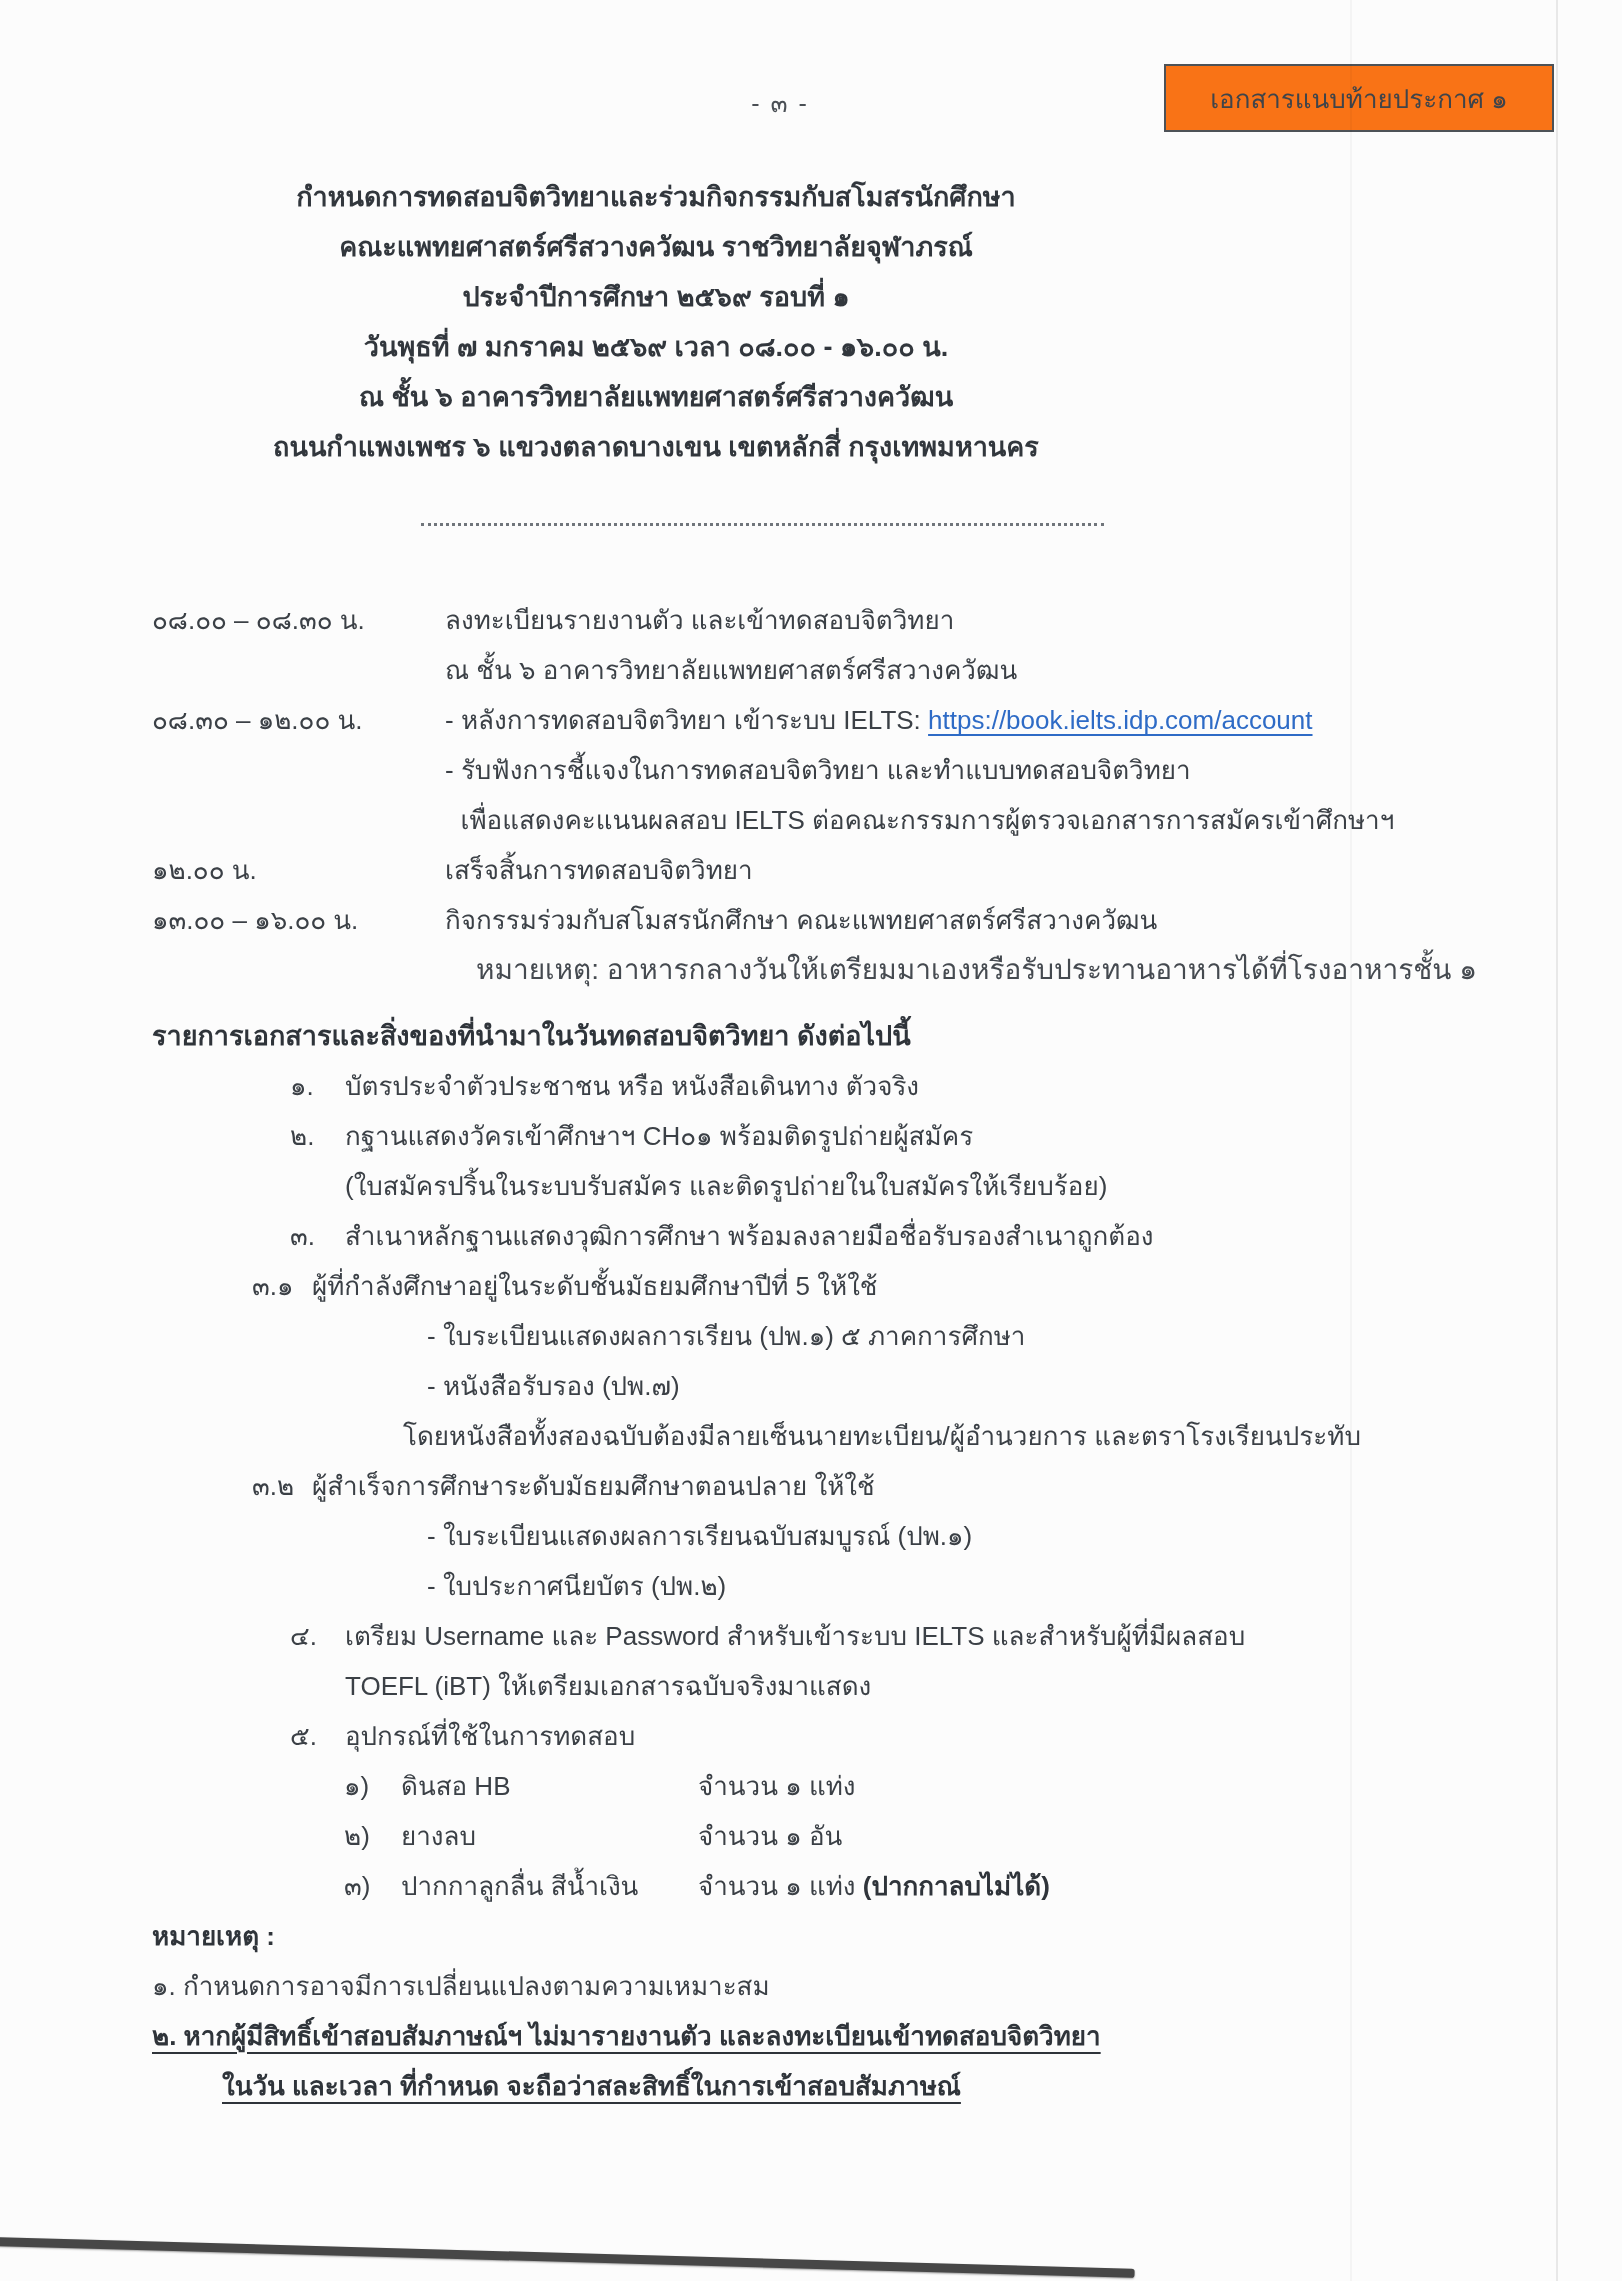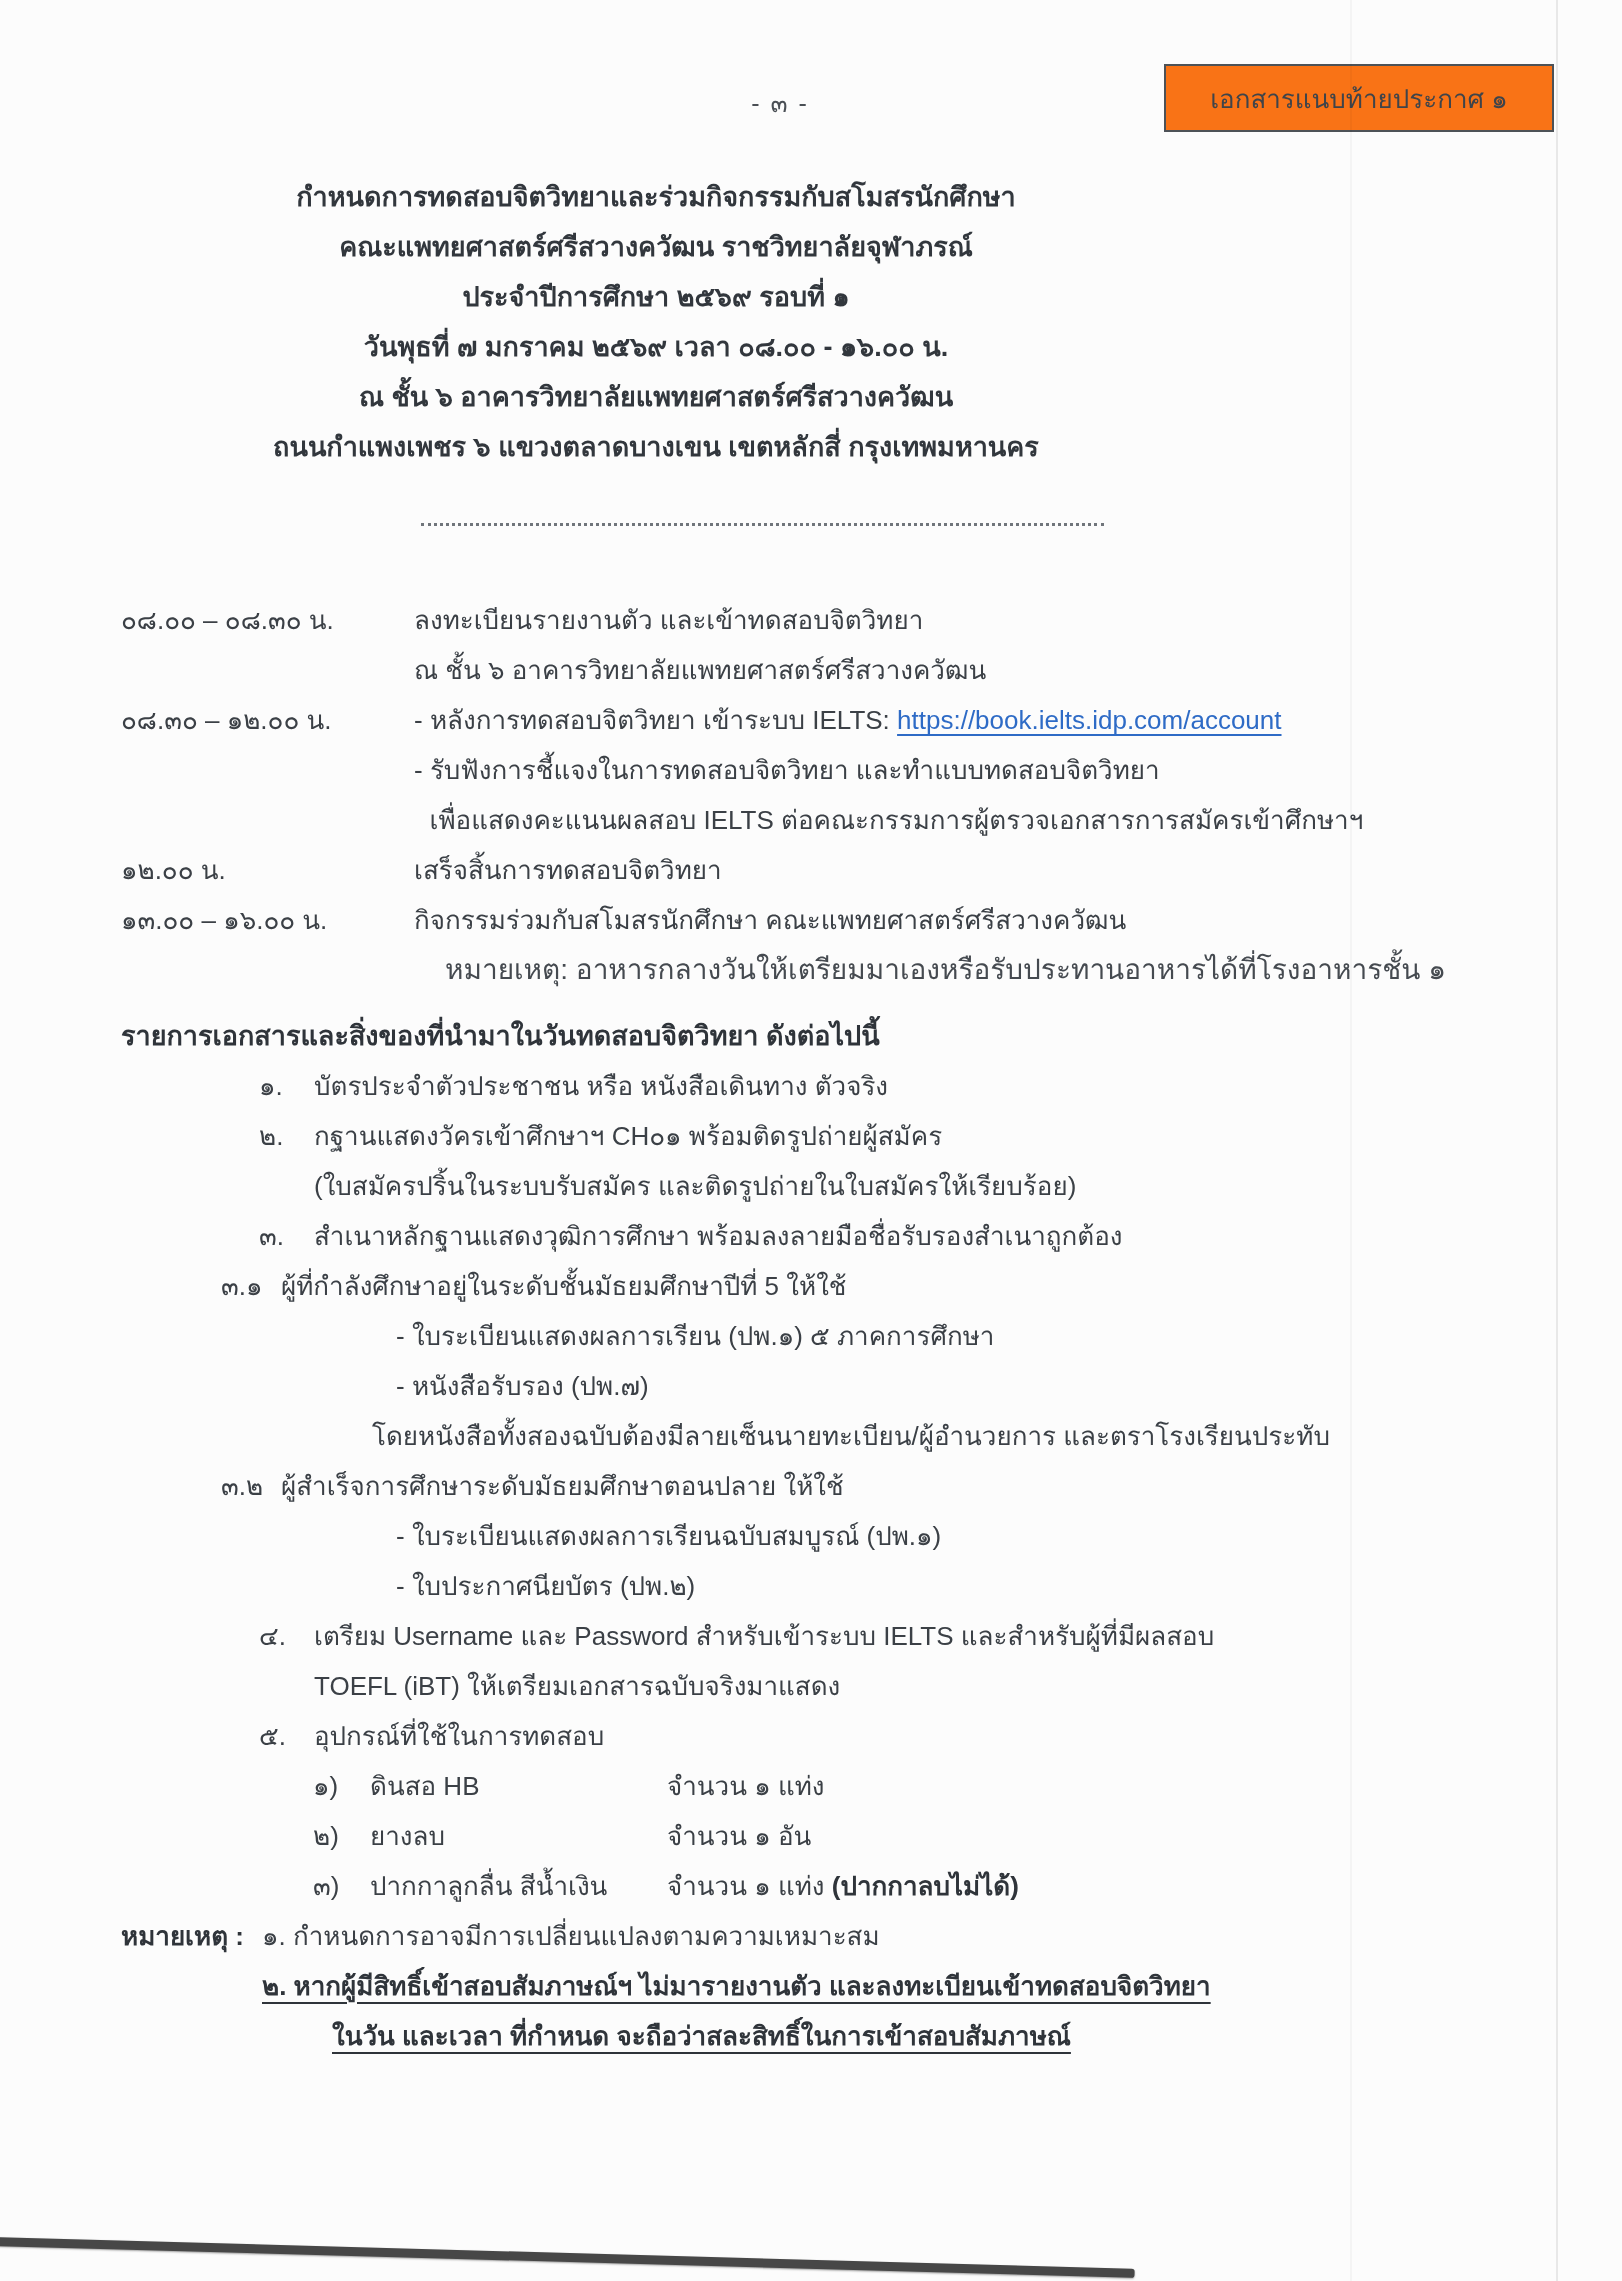--- a/index.html
+++ b/index.html
@@ -26,41 +26,41 @@
     position:absolute;top:64px;left:1164px;width:386px;height:64px;
     border:2px solid #4d5257;background:#f97316;
     display:flex;align-items:center;justify-content:center;
     font-size:26px;color:#3f444a;
   }
   .title-block{
     position:absolute;top:172px;left:0;width:1312px;
     text-align:center;font-weight:bold;font-size:27px;line-height:50px;color:#32373d;
   }
   .divider{position:absolute;top:523px;left:421px;width:683px;height:0;border-top:3.9px dotted #70757b;}
-  .content{position:absolute;top:595px;left:121px;width:1395px;line-height:50px;}
+  .content{position:absolute;top:595px;left:152px;width:1395px;line-height:50px;}
   .sched-row{display:flex;}
   .sched-row .time{width:293px;flex:none;}
   .sched-row .desc{flex:1;}
   .indent16{margin-left:15.6px;}
   .small-note{margin-left:31px;font-size:28px;color:#454a50;}
   .heading{font-weight:bold;font-size:27px;color:#2f343a;margin-top:15.6px;}
   .item{display:flex;}
   .item .n{width:55px;flex:none;margin-left:138px;}
   .item .t{flex:1;}
   .subline{margin-left:193px;}
   .subitem{display:flex;}
   .subitem .n{width:60px;flex:none;margin-left:100px;}
   .subitem .t{flex:1;}
   .dashline{margin-left:275px;}
   .closingline{margin-left:251px;}
   .eq{display:flex;}
   .eq .n{width:57px;flex:none;margin-left:192px;}
   .eq .name{width:297px;flex:none;}
   .eq .qty{flex:1;}
-  .remarks{display:flex;}
+  .remarks{display:flex;flex-direction:column;}
   .remarks .label{width:141px;flex:none;font-weight:bold;color:#2f343a;}
   .remarks .body{flex:1;}
   .bu{font-weight:bold;color:#2f343a;text-decoration:underline;text-underline-offset:6.8px;text-decoration-thickness:2px;}
   .note2-l2{margin-left:70px;}
   .bold{font-weight:bold;color:#2f343a;}
   a.doc-link{color:#2e6bc6;text-decoration:underline;text-underline-offset:4.9px;}
 </style>
 </head>
 <body>
 

